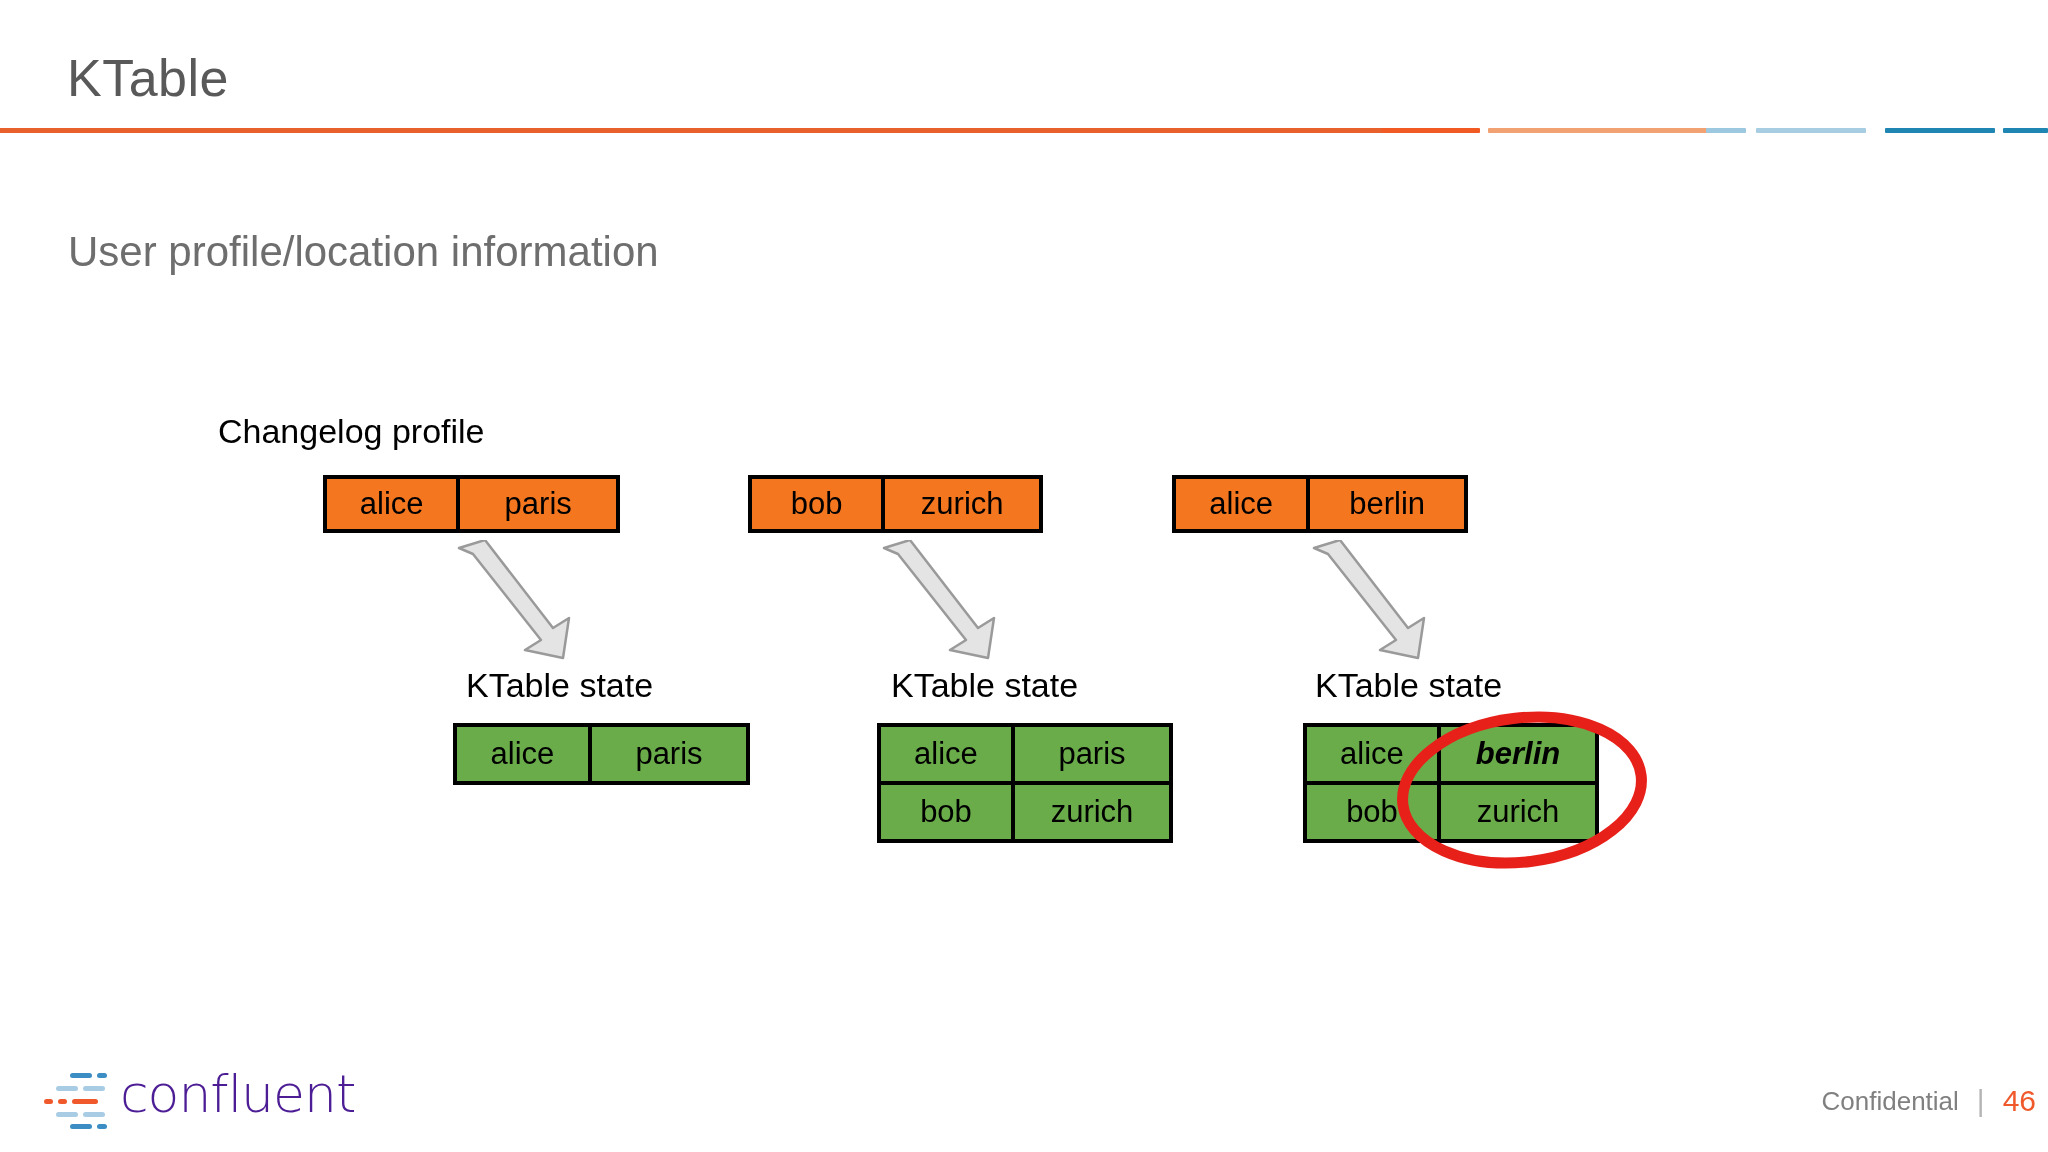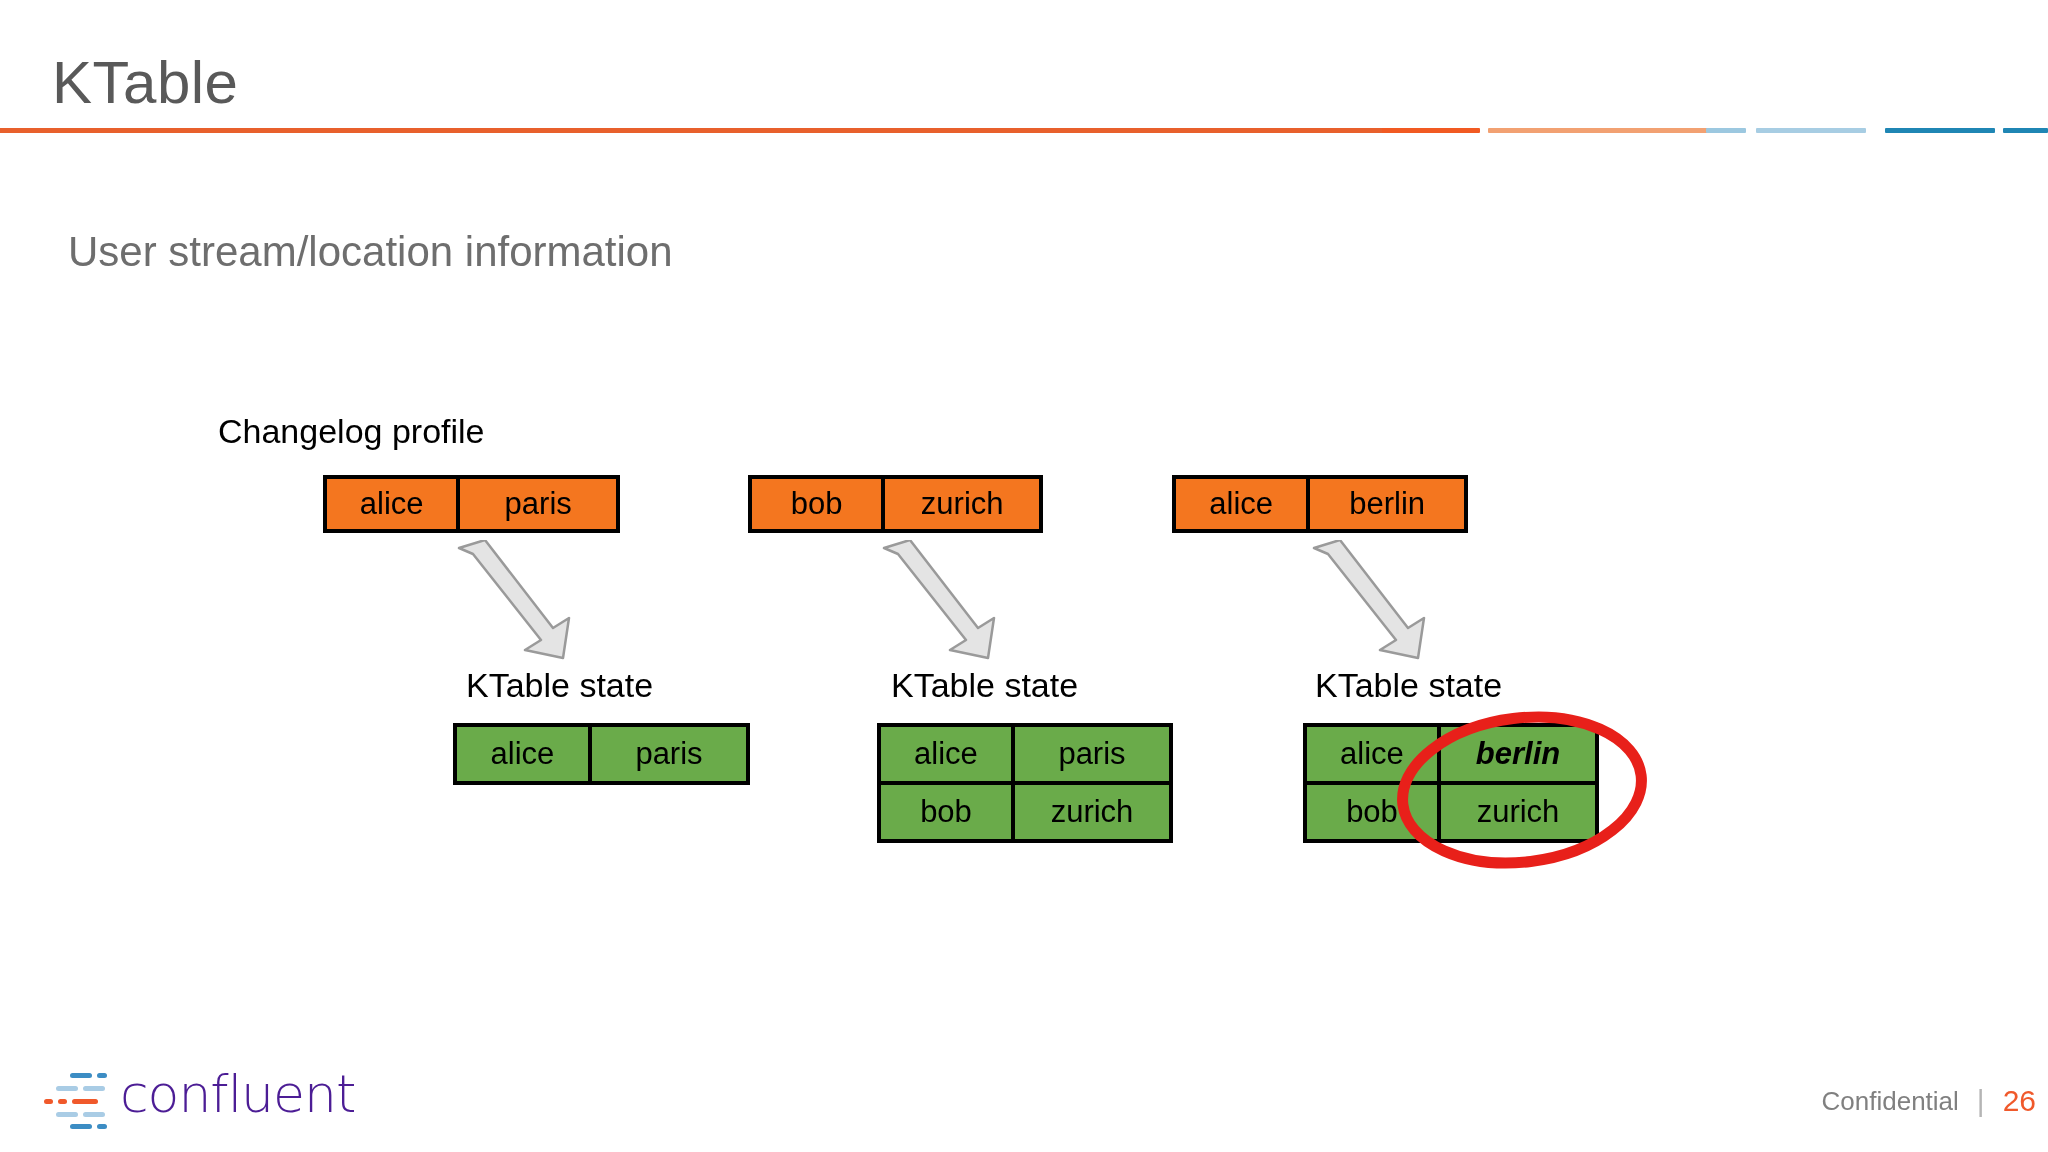--- a/index.html
+++ b/index.html
@@ -12,23 +12,23 @@
     height: 1152px;
     position: relative;
     overflow: hidden;
     font-family: "Liberation Sans", sans-serif;
     background: #ffffff;
   }
 
   
   .slide-title {
     position: absolute;
-    left: 52px;
+    left: 67px;
     top: 48px;
-    font-size: 60px;
+    font-size: 52px;
     color: #595959;
     letter-spacing: 0.5px;
     white-space: nowrap;
   }
   .title-rule {
     position: absolute;
     left: 0px;
     top: 128px;
     width: 1455px;
     height: 5px;
@@ -158,21 +158,21 @@
 
 <div class="slide-title">KTable</div>
 <div class="title-rule"></div>
 <div class="deco-seg deco-1"></div>
 <div class="deco-seg deco-2"></div>
 <div class="deco-seg deco-3"></div>
 <div class="deco-seg deco-4"></div>
 <div class="deco-seg deco-5"></div>
 <div class="deco-seg deco-6"></div>
 
-<div class="subtitle">User stream/location information</div>
+<div class="subtitle">User profile/location information</div>
 
 <div class="changelog-label">Changelog profile</div>
 
 <div class="kv-box orange" style="left:323px; top:475px; width:297px; height:58px;">
   <div class="cell" style="width:133px;">alice</div>
   <div class="cell" style="width:164px;">paris</div>
 </div>
 
 <div class="kv-box orange" style="left:748px; top:475px; width:295px; height:58px;">
   <div class="cell" style="width:133px;">bob</div>
@@ -251,14 +251,14 @@
 
     <rect x="26" y="56" width="22" height="5" rx="2.5" fill="#3C8DC4"></rect>
     <rect x="53" y="56" width="10" height="5" rx="2.5" fill="#3C8DC4"></rect>
   </svg>
   <div class="logo-text">confluent</div>
 </div>
 
 <div class="footer-right">
   <span class="footer-conf">Confidential</span>
   <span class="footer-div">|</span>
-  <span class="footer-num">26</span>
+  <span class="footer-num">46</span>
 </div>
 
 </body></html>

